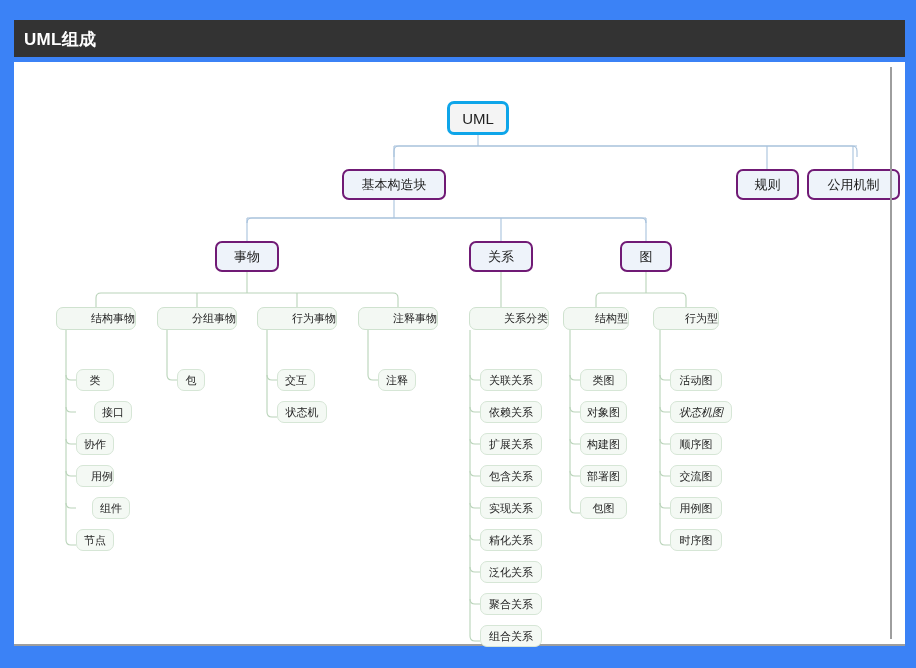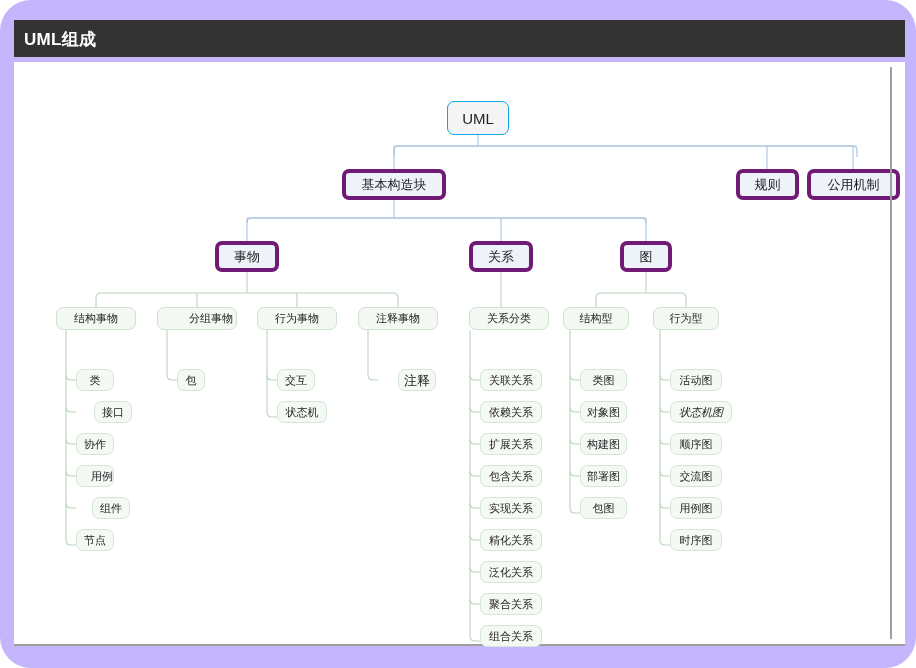--- a/index.html
+++ b/index.html
@@ -12,22 +12,21 @@
     height: 668px;
     position: relative;
     font-family: "Liberation Sans", "DejaVu Sans", sans-serif;
     overflow: hidden;
   }
   #app {
     position: absolute;
     left: 0; top: 0;
     width: 916px;
     height: 668px;
-    background: #c4b5fd;
-    border-radius: 31px;
+    background: #3b82f6;
   }
   
   #title-bar {
     position: absolute;
     left: 14px;
     top: 20px;
     width: 891px;
     height: 37px;
     background: #333333;
     box-sizing: border-box;
@@ -73,32 +72,33 @@
     box-sizing: border-box;
     border-radius: 7px;
     display: flex;
     align-items: center;
     justify-content: center;
     white-space: nowrap;
     line-height: 1;
   }
   .node.root {
     background: #f4f4f4;
-    border: 1px solid #0ea5e9;
+    border: 3px solid #0ea5e9;
     color: #222222;
   }
   .node.blue {
     background: #eef3fa;
-    border: 4px solid #701a75;
+    border: 2px solid #701a75;
     color: #1d1d1d;
   }
   .node.green {
     background: #f3f8f3;
     border: 1px solid #cfe2cf;
     color: #1d1d1d;
+    justify-content: flex-end;
   }
   .node.leaf {
     background: #f4f9f4;
     border: 1px solid #d6e6d6;
     color: #1d1d1d;
   }
 </style>
 </head>
 <body>
 
@@ -254,21 +254,21 @@
       <span>包</span>
     </div>
 
     <div class="node leaf" style="left:263px; top:307px; width:38px; height:22px; font-size:11px;">
       <span>交互</span>
     </div>
     <div class="node leaf" style="left:263px; top:339px; width:50px; height:22px; font-size:11px;">
       <span>状态机</span>
     </div>
 
-    <div class="node leaf" style="left:384px; top:307px; width:38px; height:22px; font-size:13px;">
+    <div class="node leaf" style="left:364px; top:307px; width:38px; height:22px; font-size:11px;">
       <span>注释</span>
     </div>
 
     <div class="node leaf" style="left:466px; top:307px; width:62px; height:22px; font-size:11px;">
       <span>关联关系</span>
     </div>
     <div class="node leaf" style="left:466px; top:339px; width:62px; height:22px; font-size:11px;">
       <span>依赖关系</span>
     </div>
     <div class="node leaf" style="left:466px; top:371px; width:62px; height:22px; font-size:11px;">

